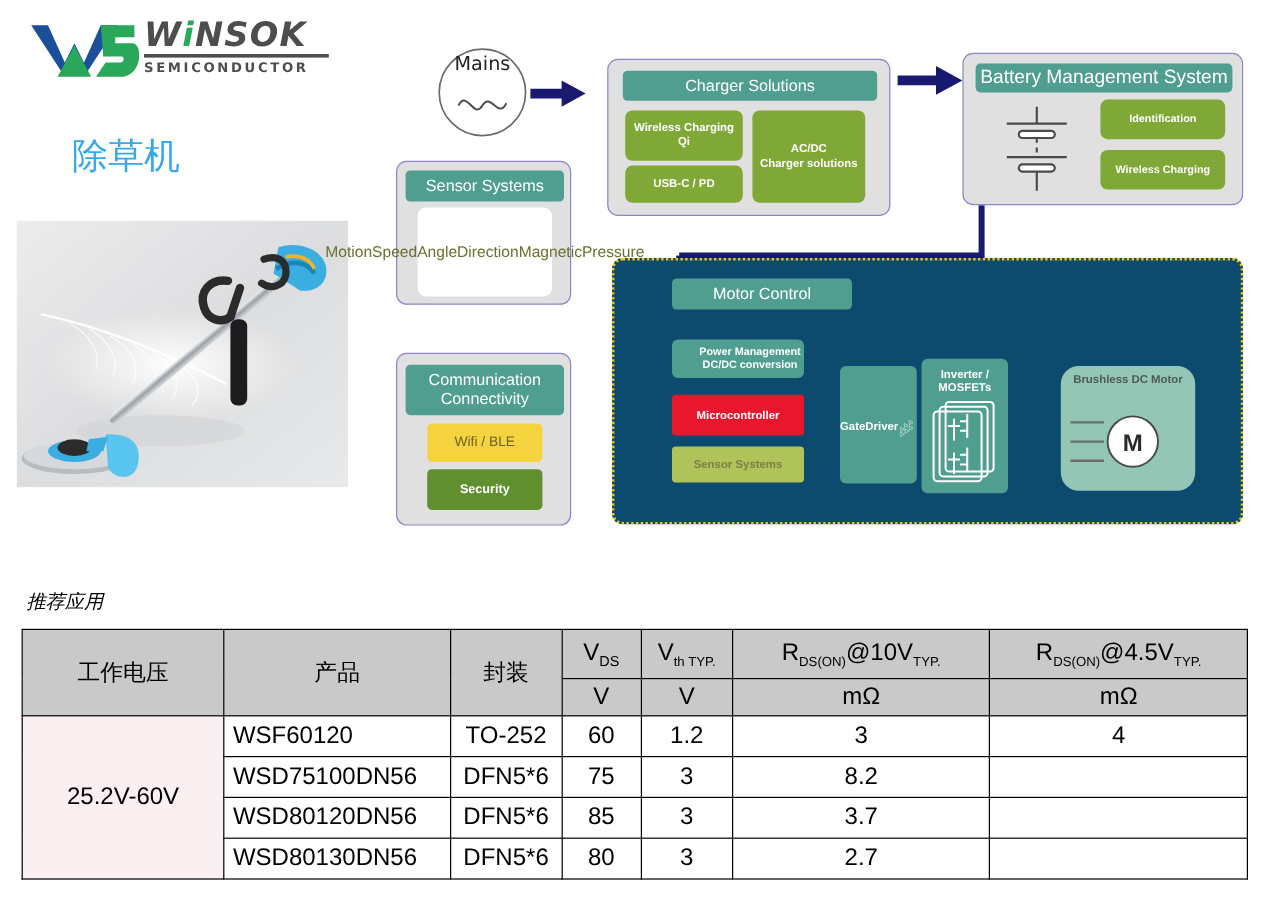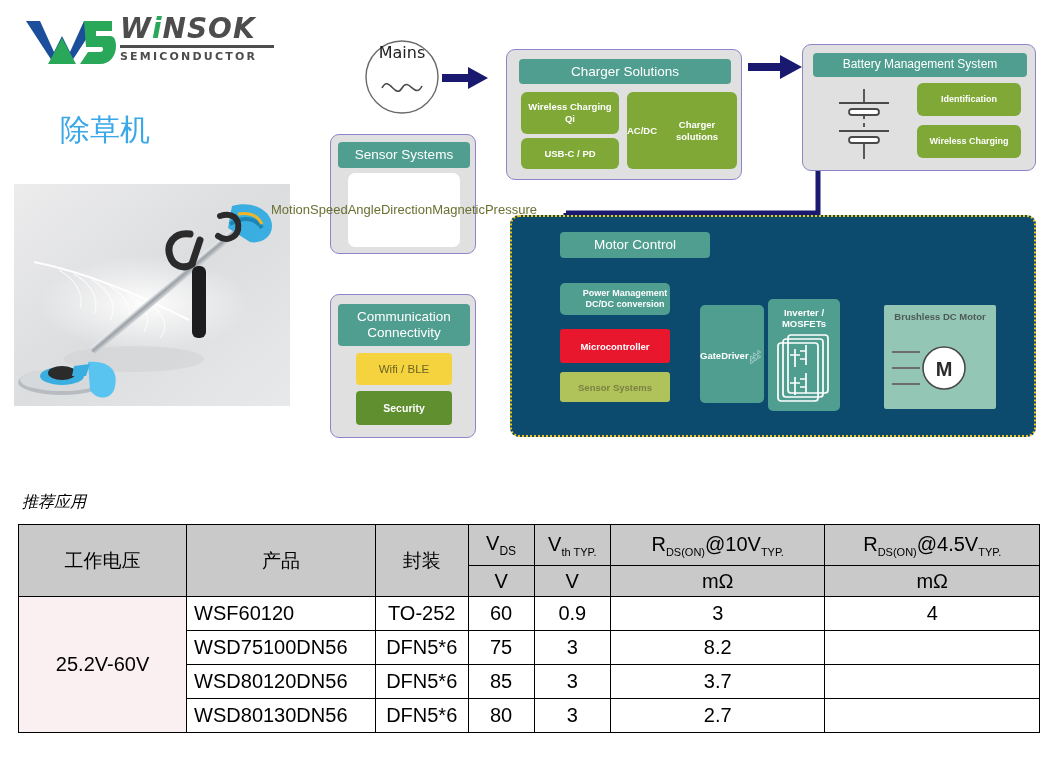--- a/index.html
+++ b/index.html
@@ -80,21 +80,21 @@
     position:absolute;background:#e8172e;border-radius:3px;color:#ffffff;
     display:flex;align-items:center;justify-content:center;text-align:center;
     font-size:9.5px;font-weight:bold;box-sizing:border-box;
   }
   .olive2{
     position:absolute;background:#b0c35b;border-radius:3px;color:#7c8142;
     display:flex;align-items:center;justify-content:center;text-align:center;
     font-size:9.5px;font-weight:bold;box-sizing:border-box;
   }
   .mintbox{
-    position:absolute;background:#93c6b5;border-radius:2px;color:#4f5a55;
+    position:absolute;background:#93c6b5;border-radius:15px;color:#4f5a55;
     font-size:9.5px;font-weight:bold;box-sizing:border-box;
     text-align:center;padding-top:6px;
   }
   .mains-label{
     position:absolute;font-size:16px;color:#222;font-family:"DejaVu Sans",sans-serif;
   }
   
   #rec-label{
     position:absolute;left:22px;top:492px;font-size:16px;color:#000;
     font-family:"DejaVu Sans",sans-serif;
@@ -270,28 +270,28 @@
     <div class="dgreen" style="left:25px;top:96px;width:96px;height:34px;">Security</div>
   </div>
 
   <div class="panel" style="left:190px;top:33px;width:236px;height:131px;">
     <div class="hdr" style="left:12px;top:9px;width:212px;height:25px;">Charger Solutions</div>
     <div class="gbox" style="left:14px;top:42px;width:98px;height:42px;flex-direction:column;">
       <span>Wireless Charging</span>
       <span>Qi</span>
     </div>
     <div class="gbox" style="left:14px;top:88px;width:98px;height:31px;">USB-C / PD</div>
-    <div class="gbox" style="left:120px;top:42px;width:110px;height:77px;flex-direction:row;">
+    <div class="gbox" style="left:120px;top:42px;width:94px;height:77px;flex-direction:column;">
       <span>AC/DC</span>
       <span>Charger solutions</span>
     </div>
   </div>
 
   <div class="panel" style="left:486px;top:28px;width:234px;height:127px;">
-    <div class="hdr" style="left:10px;top:8px;width:214px;height:24px;font-size:12px;">Battery Management System</div>
+    <div class="hdr" style="left:10px;top:8px;width:214px;height:24px;font-size:16px;">Battery Management System</div>
     <svg style="position:absolute;left:24px;top:40px;" width="74" height="78" viewBox="0 0 74 78">
       <g stroke="#4a4a4a" stroke-width="1.8" fill="none">
         <path d="M37,4 L37,18"></path>
           <path d="M12,18 L62,18"></path>
         <rect x="22" y="24" width="30" height="6" rx="3" fill="#ffffff"></rect>
         <path d="M37,30 L37,42" stroke-dasharray="4 4"></path>
         <path d="M12,46 L62,46"></path>
         <rect x="22" y="52" width="30" height="6" rx="3" fill="#ffffff"></rect>
         <path d="M37,58 L37,74"></path>
       </g>
@@ -384,21 +384,21 @@
       <td>mΩ</td>
       <td>mΩ</td>
     </tr>
   </thead>
   <tbody>
     <tr class="drow">
       <td rowspan="4" class="volt-cell">25.2V-60V</td>
       <td class="prod">WSF60120</td>
       <td>TO-252</td>
       <td>60</td>
-      <td>0.9</td>
+      <td>1.2</td>
       <td>3</td>
       <td>4</td>
     </tr>
     <tr class="drow">
       <td class="prod">WSD75100DN56</td>
       <td>DFN5*6</td>
       <td>75</td>
       <td>3</td>
       <td>8.2</td>
       <td></td>

